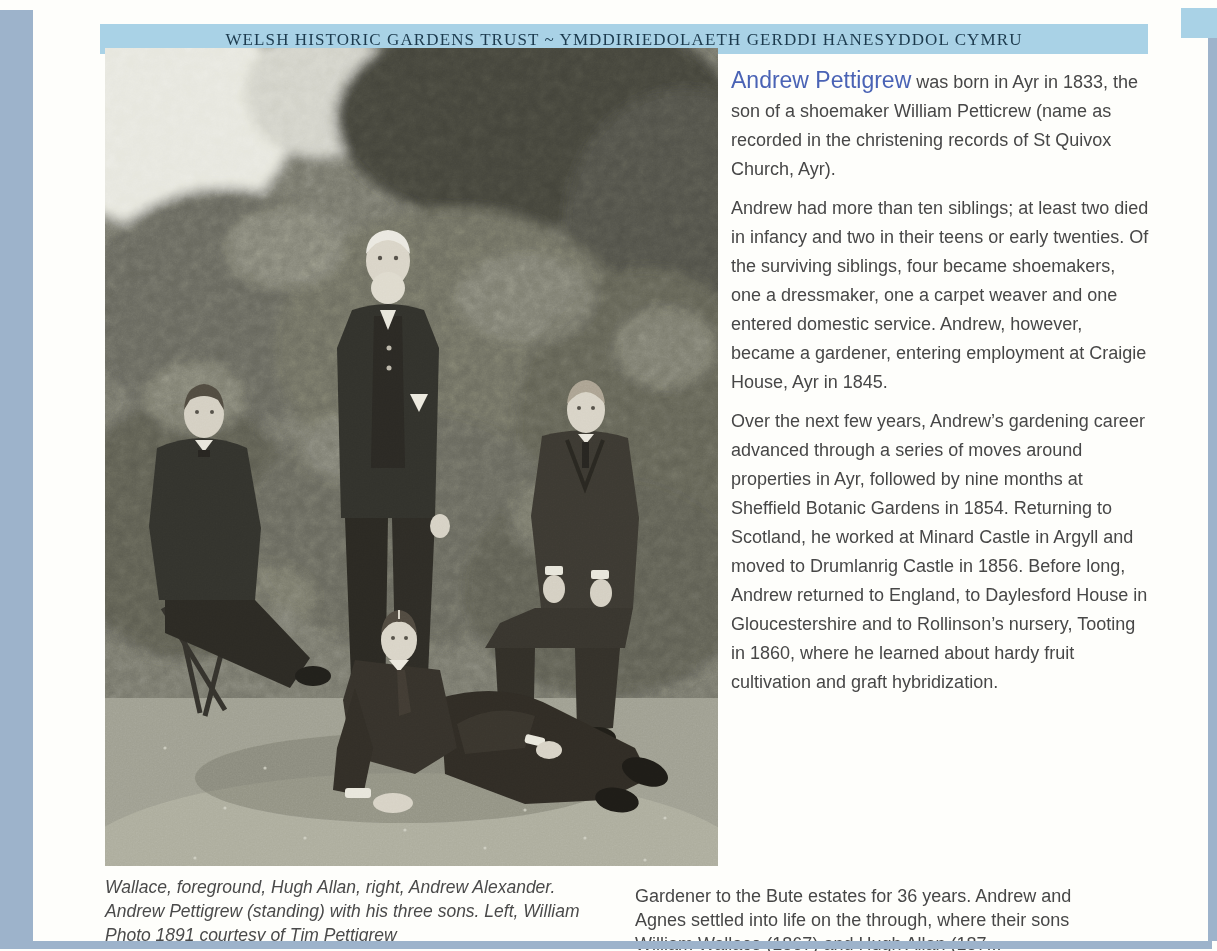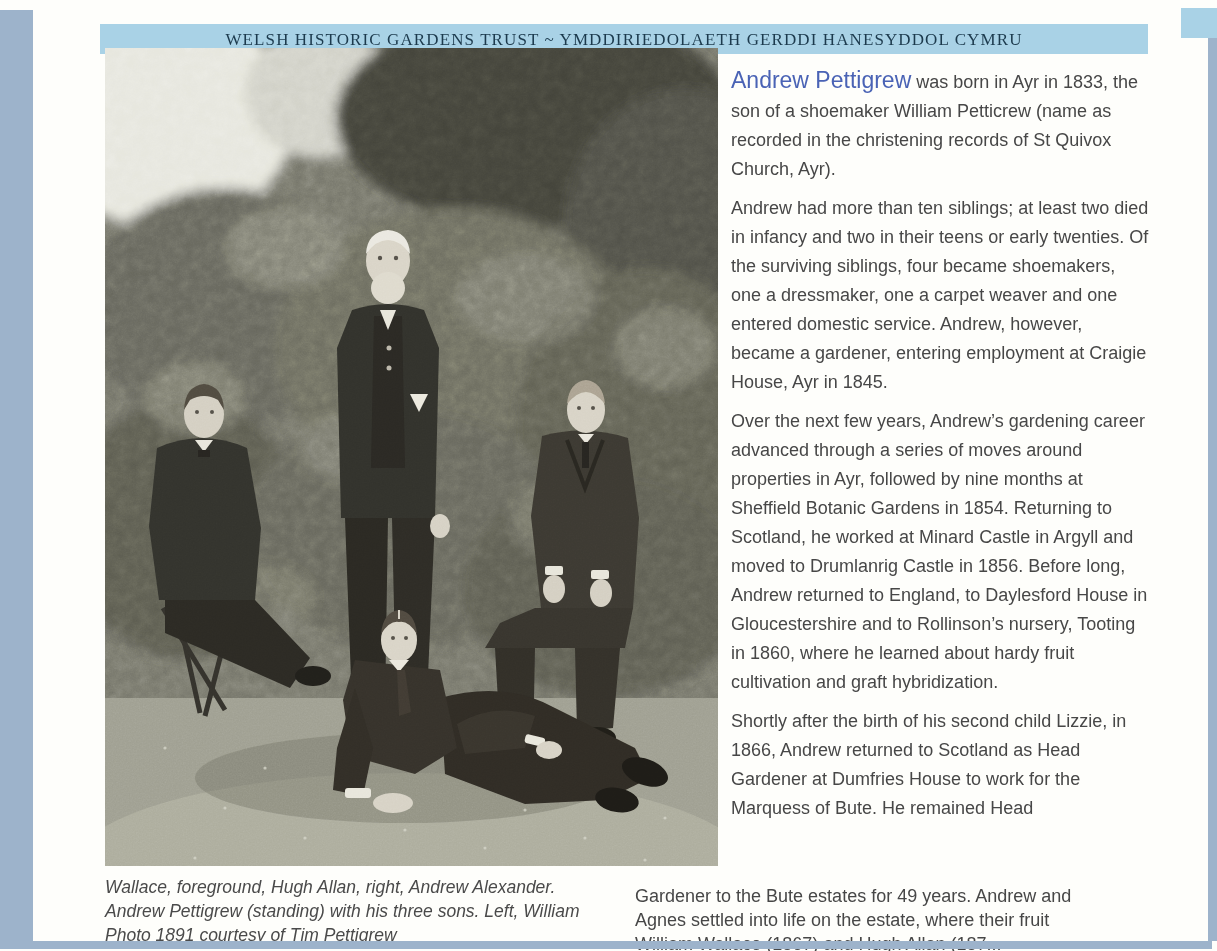--- a/index.html
+++ b/index.html
@@ -181,22 +181,21 @@
   <div class="caption">
     <div>Wallace, foreground, Hugh Allan, right, Andrew Alexander.</div>
     <div>Andrew Pettigrew (standing) with his three sons. Left, William</div>
     <div>Photo 1891 courtesy of Tim Pettigrew</div>
   </div>
 
   <main class="column">
     <p><span class="lead">Andrew Pettigrew</span><span> was born in Ayr in 1833, the son of a shoemaker William Petticrew (name as recorded in the christening records of St Quivox Church, Ayr).</span></p>
     <p>Andrew had more than ten siblings; at least two died in infancy and two in their teens or early twenties. Of the surviving siblings, four became shoemakers, one a dressmaker, one a carpet weaver and one entered domestic service. Andrew, however, became a gardener, entering employment at Craigie House, Ayr in 1845.</p>
     <p>Over the next few years, Andrew’s gardening career advanced through a series of moves around properties in Ayr, followed by nine months at Sheffield Botanic Gardens in 1854. Returning to Scotland, he worked at Minard Castle in Argyll and moved to Drumlanrig Castle in 1856. Before long, Andrew returned to England, to Daylesford House in Gloucestershire and to Rollinson’s nursery, Tooting in 1860, where he learned about hardy fruit cultivation and graft hybridization.</p>
-    <p>Shortly after the birth of his second child Lizzie, in 1866, Andrew returned to Scotland as Head Gardener at Dumfries House to work for the Marquess of Bute. He remained Head</p>
   </main>
 
   <div class="tail">
-    <p>Gardener to the Bute estates for 49 years. Andrew and</p>
-    <p>Agnes settled into life on the estate, where their fruit</p>
+    <p>Gardener to the Bute estates for 36 years. Andrew and</p>
+    <p>Agnes settled into life on the through, where their sons</p>
     <p>William Wallace (1867) and Hugh Allan (187...</p>
   </div>
 
 </div>
 
 </body></html>

